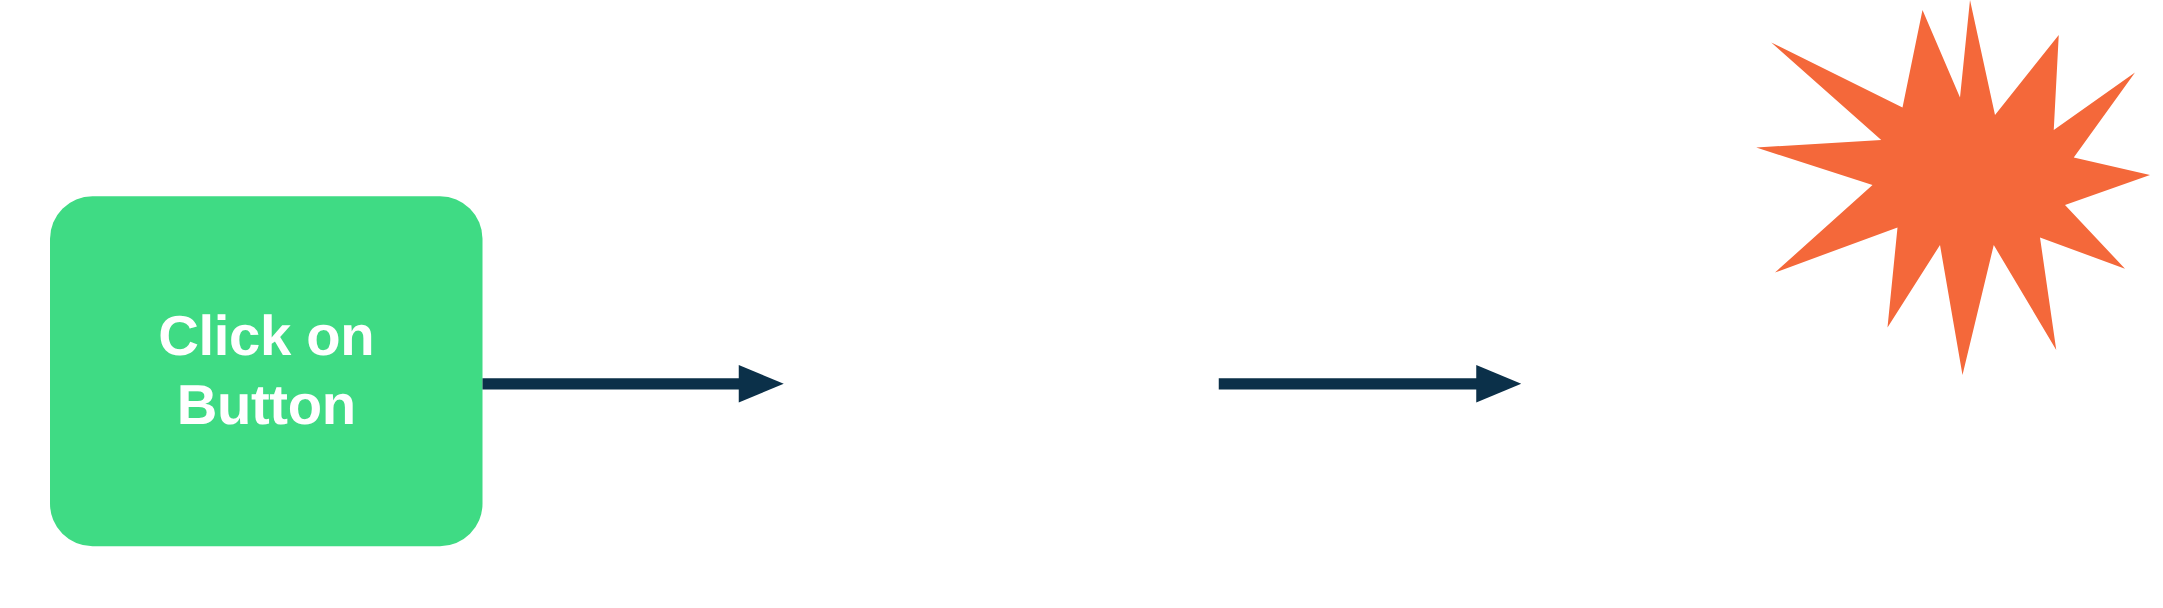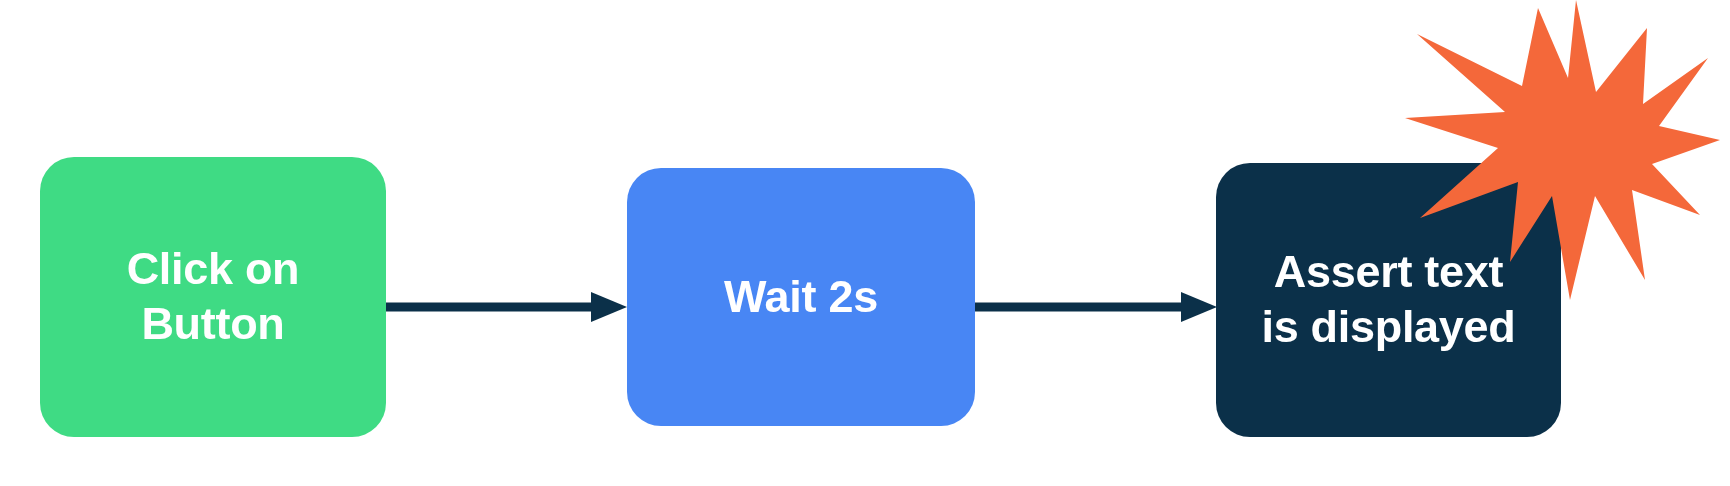--- a/index.html
+++ b/index.html
@@ -81,31 +81,24 @@
   <div class="node" id="node-click">
     <span class="node-label">Click on
 Button</span>
   </div>
 
   <svg class="connector" id="connector-1" width="241" height="42" viewBox="0 0 241 42">
     <line x1="0" y1="21" x2="212" y2="21" stroke="#0B3049" stroke-width="9"></line>
     <polygon points="205,6 241,21 205,36" fill="#0B3049"></polygon>
   </svg>
 
-  <div class="node" id="node-wait">
-    <span class="node-label">Wait 2s</span>
-  </div>
 
   <svg class="connector" id="connector-2" width="242" height="42" viewBox="0 0 242 42">
     <line x1="0" y1="21" x2="213" y2="21" stroke="#0B3049" stroke-width="9"></line>
     <polygon points="206,6 242,21 206,36" fill="#0B3049"></polygon>
   </svg>
 
-  <div class="node" id="node-assert">
-    <span class="node-label">Assert text
-is displayed</span>
-  </div>
 
   <svg id="burst" viewBox="0 0 320 300">
     <polygon fill="#F4683A" points="176,0 196,92 247,28 243,104 308,58 259,126 320,140 252,164 300,215 232,190 245,280 195,196 170,300 152,196 110,262 118,182 20,218 98,148 5,118 105,112 17,34 122,86 138,8 168,78"></polygon>
   </svg>
 
 </div>
 
 </body></html>

